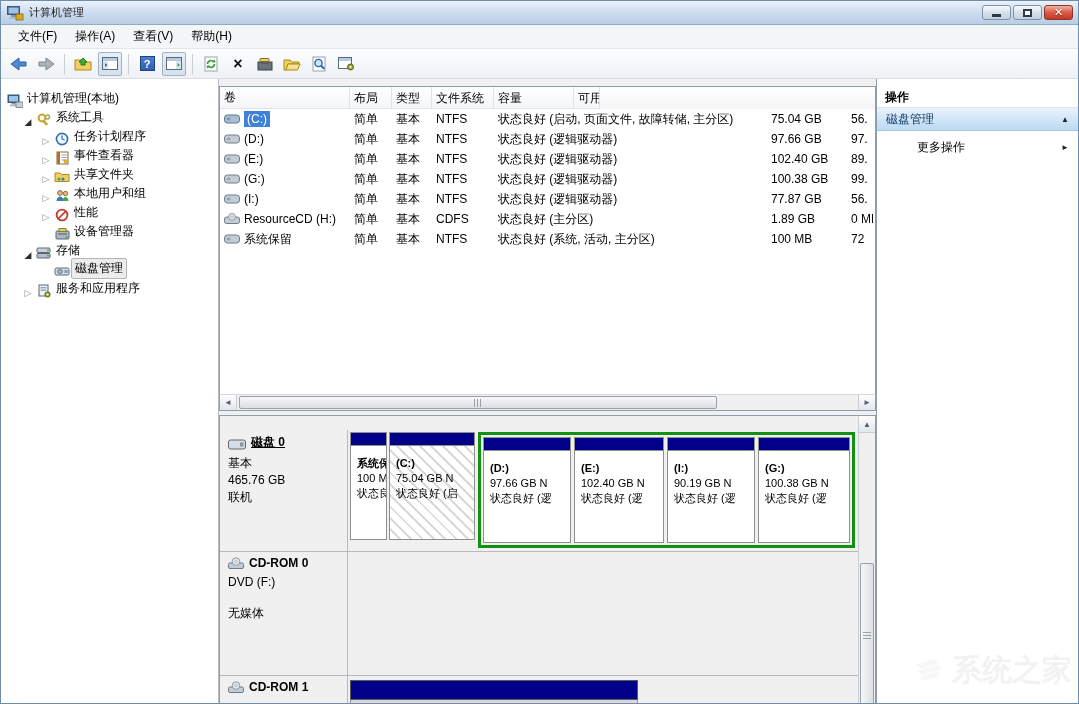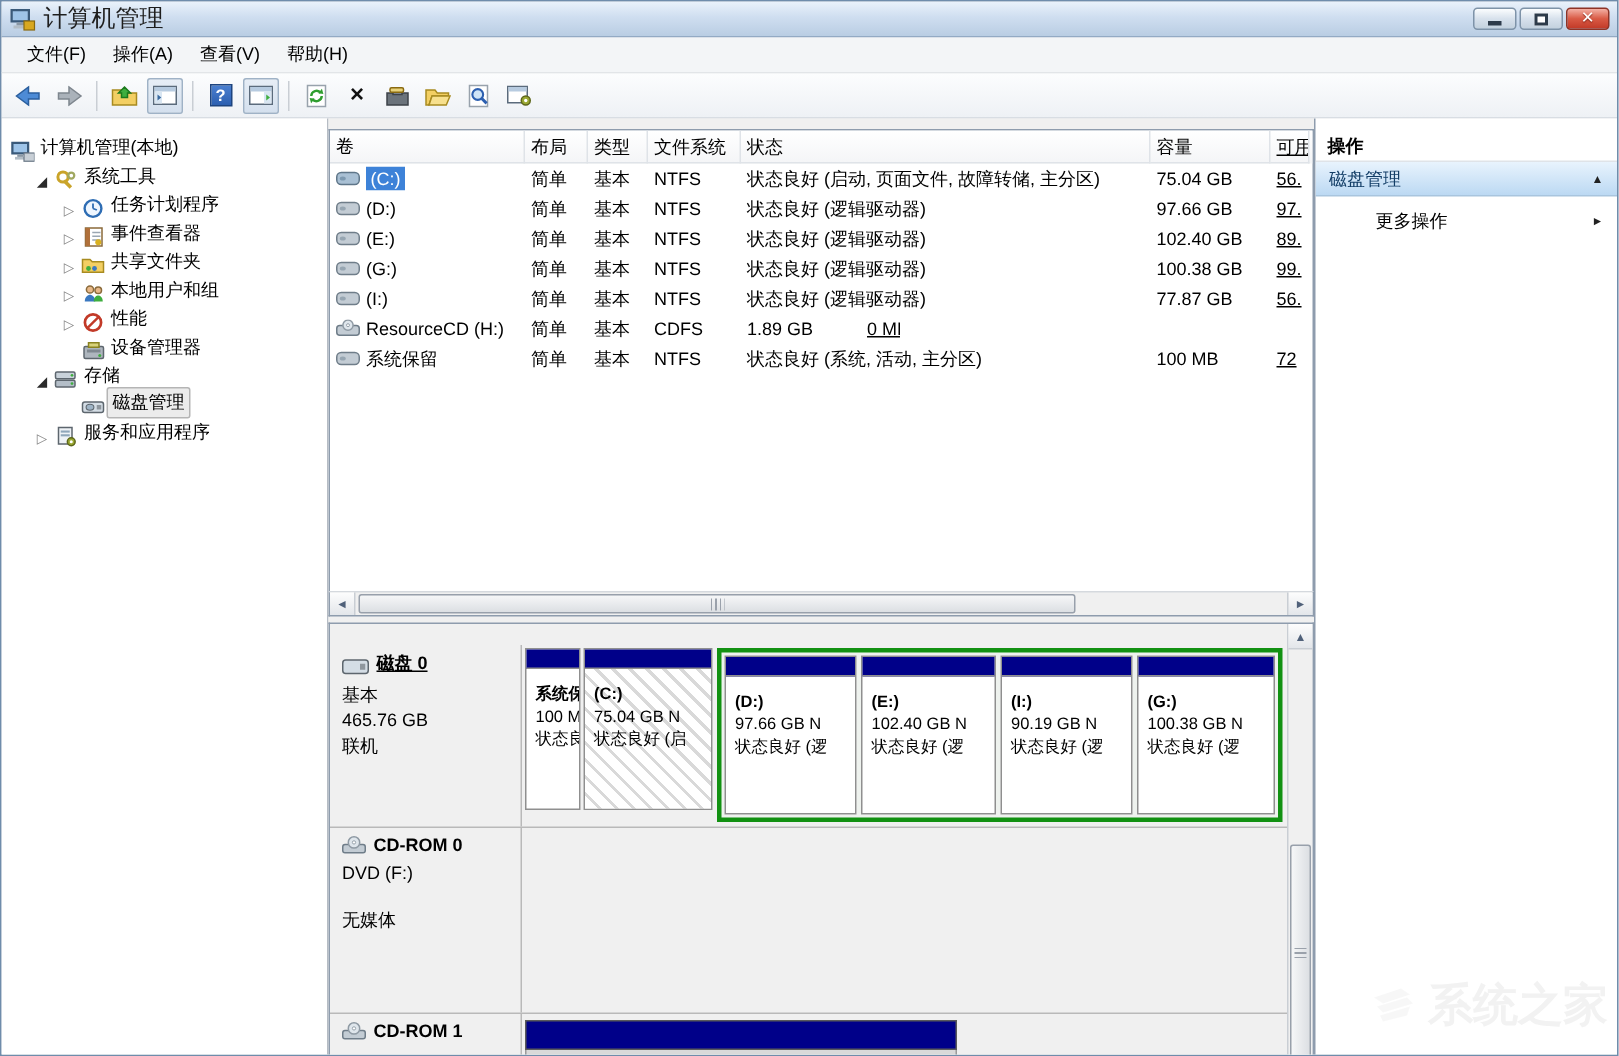--- a/index.html
+++ b/index.html
@@ -7,21 +7,21 @@
   body {
     font-family: "Liberation Sans", "DejaVu Sans", sans-serif;
     font-size: 12px; color:#000;
     background:#f0f0f0; overflow:hidden;
     border:1px solid #6f8cab;
   }
   
   .titlebar { height:24px; display:flex; align-items:center; padding:0 5px;
     background:linear-gradient(#eaf2fb,#cfdef0 45%,#b9cde3); border-bottom:1px solid #93aac4; }
   .title-icon { width:18px; height:16px; margin-right:5px; }
-  .title-text { flex:1; font-size:16px; color:#1e1e1e; }
+  .title-text { flex:1; font-size:11px; color:#1e1e1e; }
   .win-controls { display:flex; gap:2px; }
   .win-btn { width:29px; height:15px; border:1px solid #7e93a8; border-radius:3px;
     background:linear-gradient(#fbfdfe,#d7e1ec 50%,#c3d1de); display:flex; align-items:center; justify-content:center; cursor:default; }
   .win-btn.close { background:linear-gradient(#f3b0a4,#d95a45 50%,#c23a28); border-color:#8e3326; }
   .glyph-min { width:9px; height:3px; background:#2d3b4a; margin-top:6px; }
   .glyph-max { width:9px; height:8px; border:2px solid #2d3b4a; background:#fff; }
   .glyph-close { color:#fff; font-weight:bold; font-size:11px; line-height:1; text-shadow:0 1px 1px #7a1d10; }
   
   .menubar { height:24px; display:flex; align-items:center; background:#f3f5f7; border-bottom:1px solid #e2e5e8; padding:0 8px; }
   .menu-item { padding:3px 9px; }
@@ -44,21 +44,21 @@
   .tree-row.selected .tlabel { background:#ececec; border:1px solid #b5b5b5; border-radius:2px; }
   
   .center { width:657px; display:flex; flex-direction:column; background:#f0f0f0; padding-top:7px; }
   .volume-list { height:308px; background:#fff; border:1px solid #8e9cad; border-bottom:none; overflow:hidden; }
   .vl-header { display:flex; height:22px; background:linear-gradient(#ffffff,#f4f5f7); }
   .vh-cell { border-right:1px solid #dfe3e8; border-bottom:1px solid #dfe3e8; padding:3px 4px; white-space:nowrap; overflow:hidden; }
   .vl-row { display:flex; align-items:center; height:20px; white-space:nowrap; }
   .vc { padding:0 4px; overflow:hidden; flex:none; }
   .cw-vol{width:130px; display:flex; align-items:center; gap:4px;}
   .cw-layout{width:42px} .cw-type{width:40px} .cw-fs{width:62px}
-  .cw-status{width:273px} .cw-cap{width:80px} .cw-free{width:26px; padding-right:16px;text-decoration:underline;}
+  .cw-status{width:273px} .cw-cap{width:80px} .cw-free{width:26px; padding-right:16px;}
   .sel-cell { background:var(--selection,#3d82d8); color:#fff; padding:1px 3px; }
   .vol-ico { width:16px; height:12px; flex:none; }
   
   .hscroll { height:17px; border:1px solid #8e9cad; border-top:1px solid #d5d9de; background:#f0f0f0; display:flex; align-items:stretch; }
   .sb-btn { width:17px; display:flex; align-items:center; justify-content:center; font-size:8px; color:#50617a;
     background:linear-gradient(#fdfdfd,#e3e6ea); border-right:1px solid #c9ced4; }
   .sb-btn.rt { border-right:none; border-left:1px solid #c9ced4; }
   .hs-track { flex:1; position:relative; }
   .hs-thumb { position:absolute; left:2px; top:1px; height:13px; width:478px; border:1px solid #98a0ab; border-radius:2px;
     background:linear-gradient(#f6f7f8,#dcdfe3); display:flex; align-items:center; justify-content:center; }
@@ -355,21 +355,20 @@
     </div>
   </div>
 
   <div class="center">
     <div class="volume-list">
       <div class="vl-header">
         <span class="vh-cell cw-vol">卷</span>
         <span class="vh-cell cw-layout">布局</span>
         <span class="vh-cell cw-type">类型</span>
         <span class="vh-cell cw-fs">文件系统</span>
-        <span class="vh-cell cw-status">状态</span>
         <span class="vh-cell cw-cap">容量</span>
         <span class="vh-cell cw-free">可用</span>
       </div>
 
       <div class="vl-row">
         <span class="vc cw-vol">
             <svg class="vol-ico" viewBox="0 0 16 12">
               <rect x="0.5" y="2" width="15" height="8" rx="3" fill="#a9c0d4" stroke="#5f7689"></rect>
               <ellipse cx="4.5" cy="6" rx="2" ry="1.4" fill="#7d99b0"></ellipse>
             </svg>
@@ -447,20 +446,21 @@
             <svg class="vol-ico" viewBox="0 0 16 12">
               <rect x="0.5" y="4" width="15" height="6.5" rx="2" fill="#c3ccd4" stroke="#6f7d89"></rect>
               <circle cx="8" cy="3.8" r="3.4" fill="#dfe6ec" stroke="#8f9aa4"></circle>
               <circle cx="8" cy="3.8" r="1" fill="#fff" stroke="#8f9aa4" stroke-width="0.6"></circle>
             </svg>
             <span>ResourceCD (H:)</span>
           </span>
         <span class="vc cw-layout">简单</span>
         <span class="vc cw-type">基本</span>
         <span class="vc cw-fs">CDFS</span>
+        <span class="vc cw-status">状态良好 (主分区)</span>
         <span class="vc cw-cap">1.89 GB</span>
         <span class="vc cw-free">0 MB</span>
       </div>
       <div class="vl-row">
         <span class="vc cw-vol">
             <svg class="vol-ico" viewBox="0 0 16 12">
               <rect x="0.5" y="2" width="15" height="8" rx="3" fill="#c3ccd4" stroke="#6f7d89"></rect>
               <ellipse cx="4.5" cy="6" rx="2" ry="1.4" fill="#97a6b2"></ellipse>
             </svg>
             <span>系统保留</span>

